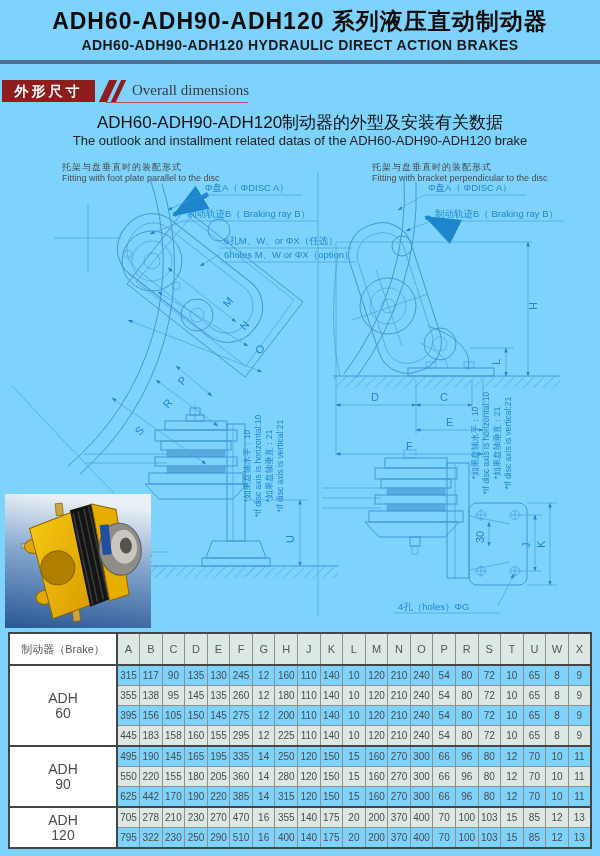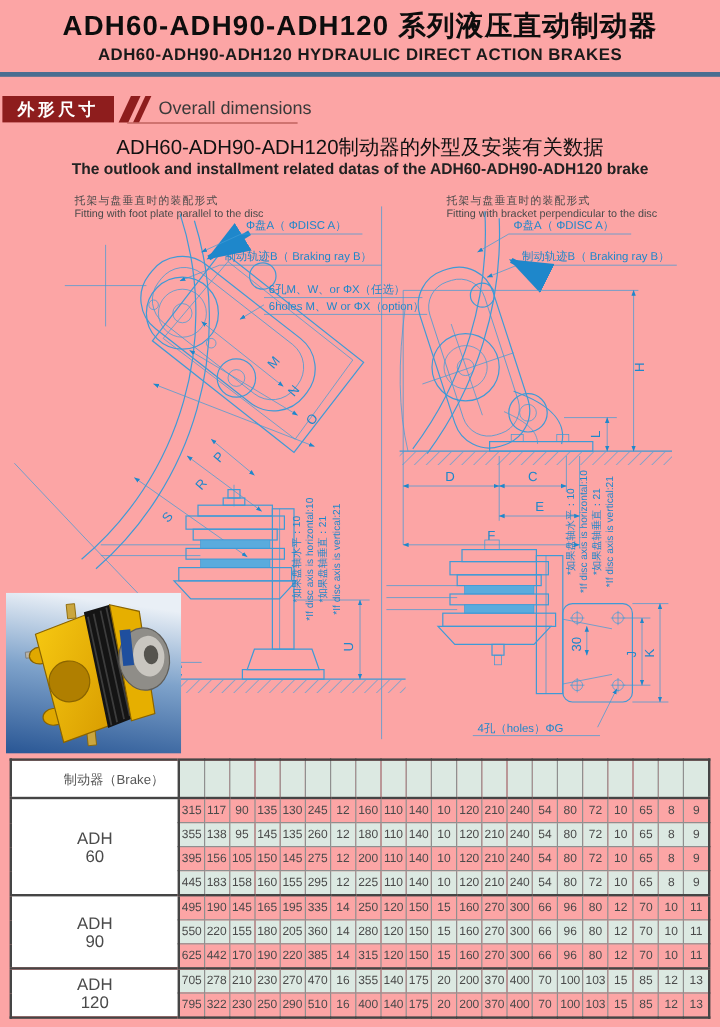--- a/index.html
+++ b/index.html
@@ -1,48 +1,48 @@
 <!DOCTYPE html>
 <html><head>
 <meta charset="utf-8">
 <style>
   html,body{margin:0;padding:0;background:#ffffff;}
-  .page{position:relative;width:600px;height:856px;background:#fca5a5;font-family:"Liberation Sans",sans-serif;overflow:hidden;}
+  .page{position:relative;width:600px;height:856px;background:#7dd3fc;font-family:"Liberation Sans",sans-serif;overflow:hidden;}
   .title-zh{position:absolute;top:6px;left:0;width:100%;text-align:center;font-size:23px;font-weight:bold;color:#0d0d0d;letter-spacing:1px;margin:0;}
   .title-en{position:absolute;top:37px;left:0;width:100%;text-align:center;font-size:14px;font-weight:bold;color:#1a1a1a;letter-spacing:.4px;margin:0;}
   .rule{position:absolute;top:60px;left:0;width:600px;height:4px;background:#4a6e91;}
   .banner-box{position:absolute;top:80px;left:2px;width:93px;height:22px;background:#8e1d1d;color:#fff;font-size:14px;font-weight:bold;text-align:center;line-height:22px;letter-spacing:3px;}
   .slash{position:absolute;top:80px;height:22px;background:#8e1d1d;transform:skewX(-25deg);}
   .s1{left:104px;width:8px;}
   .s2{left:116px;width:5px;}
-  .banner-en{position:absolute;top:82px;left:132px;font-family:Liberation Sans, sans-serif;font-size:15px;color:#3a3a3a;}
+  .banner-en{position:absolute;top:82px;left:132px;font-family:Liberation Serif, serif;font-size:15px;color:#3a3a3a;}
   .banner-underline{position:absolute;top:102px;left:106px;width:142px;height:1px;background:#b2544e;}
   .sec-zh{position:absolute;top:111px;left:0;width:100%;text-align:center;font-size:17px;font-weight:normal;color:#111;}
-  .sec-en{position:absolute;top:133px;left:0;width:100%;text-align:center;font-size:13px;font-weight:700;color:#222;}
+  .sec-en{position:absolute;top:133px;left:0;width:100%;text-align:center;font-size:13px;font-weight:400;color:#222;}
   .cap{position:absolute;font-size:9px;color:#4a4a4a;line-height:11px;white-space:nowrap;}
   .cap-lzh{top:162px;left:62px;letter-spacing:1px;}
   .cap-len{top:173px;left:62px;text-align:right;}
   .cap-rzh{top:162px;left:372px;letter-spacing:1px;}
   .cap-ren{top:173px;left:372px;}
   svg.diag{position:absolute;top:158px;left:0;}
   svg.diag .ln{stroke:#3f9ad6;fill:none;stroke-width:1;}
   svg.diag .lnt{stroke:#3f9ad6;fill:none;stroke-width:.6;}
   svg.diag .fil{fill:#5aabdd;stroke:#3f9ad6;stroke-width:.5;}
   svg.diag text{fill:#1e87cb;font-family:"Liberation Sans",sans-serif;}
   svg.diag .lb{font-size:9.5px;}
   svg.diag .dl{font-size:11px;}
   svg.diag .nt{font-size:8.5px;}
   .photo{position:absolute;top:494px;left:5px;width:146px;height:134px;}
   table.dims{position:absolute;top:632px;left:8px;width:584px;border-collapse:collapse;table-layout:fixed;font-size:10px;color:#4a4a4a;border:2px solid #454545;}
   table.dims th,table.dims td{border:1px solid #8f8f8f;text-align:center;padding:0;height:19px;font-weight:normal;overflow:hidden;}
   table.dims thead th{height:30px;background:#dce9e2;font-size:11px;color:#555;}
   table.dims th.brake-h{background:#fff;width:106px;border-right:2px solid #454545;}
   table.dims tr.mint td{background:#dce9e2;}
   table.dims td.brake{background:#fff !important;font-size:14px;line-height:15px;border-right:2px solid #454545;}
-  table.dims thead tr th{border-bottom:2px solid #454545;padding-left:32px;}
+  table.dims thead tr th{border-bottom:2px solid #454545;}
   table.dims tr.gsep td{border-top:2px solid #454545;}
 </style>
 </head>
 <body>
 
 <div class="page">
 
   <h1 class="title-zh">ADH60-ADH90-ADH120 系列液压直动制动器</h1>
   <h2 class="title-en">ADH60-ADH90-ADH120 HYDRAULIC DIRECT ACTION BRAKES</h2>
   <div class="rule"></div>

